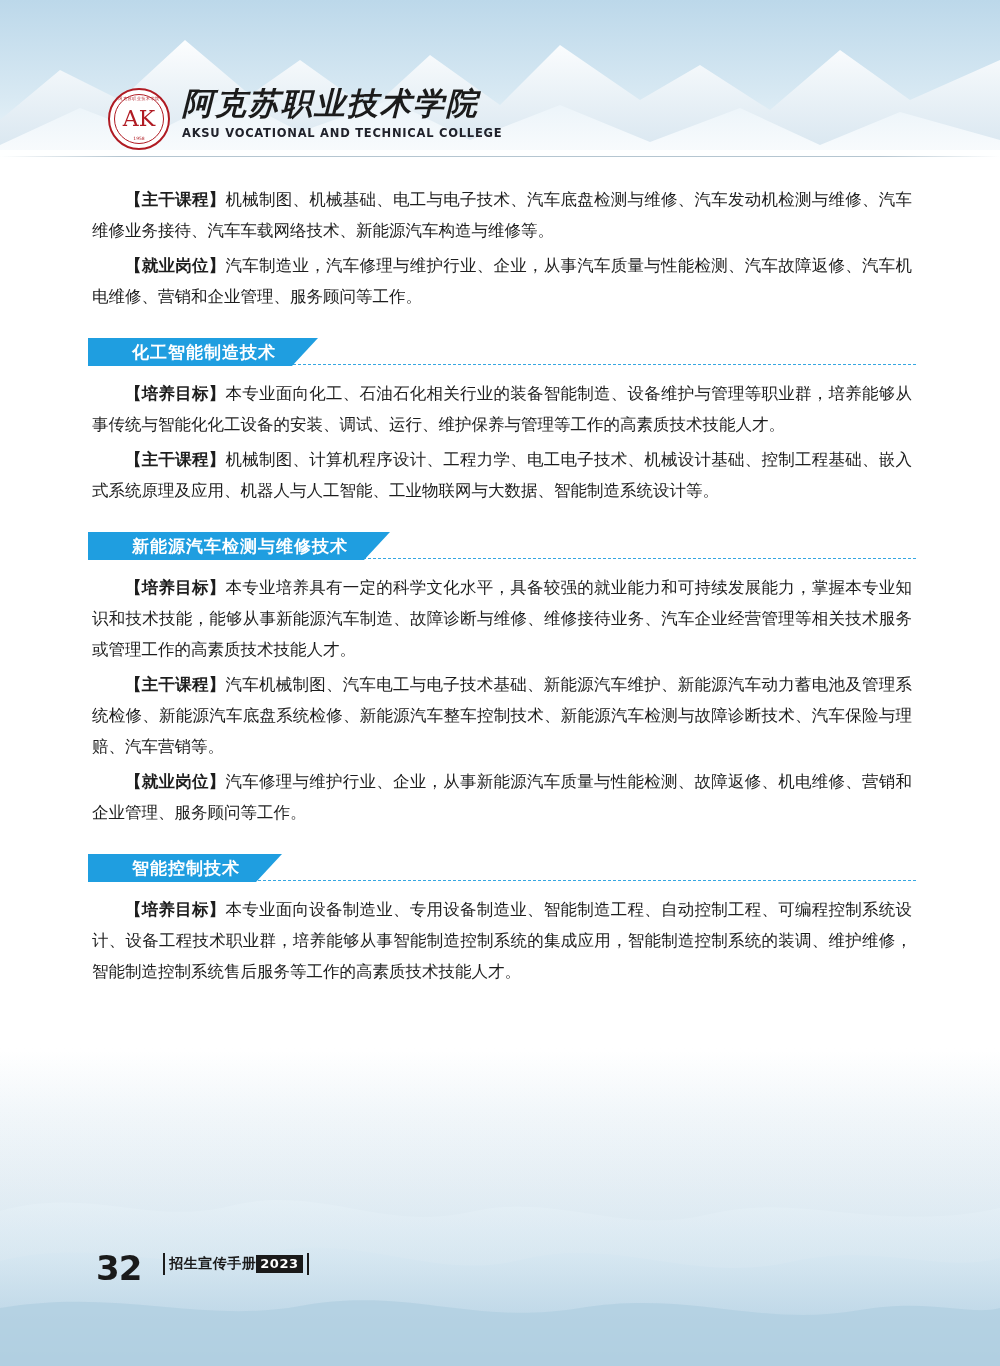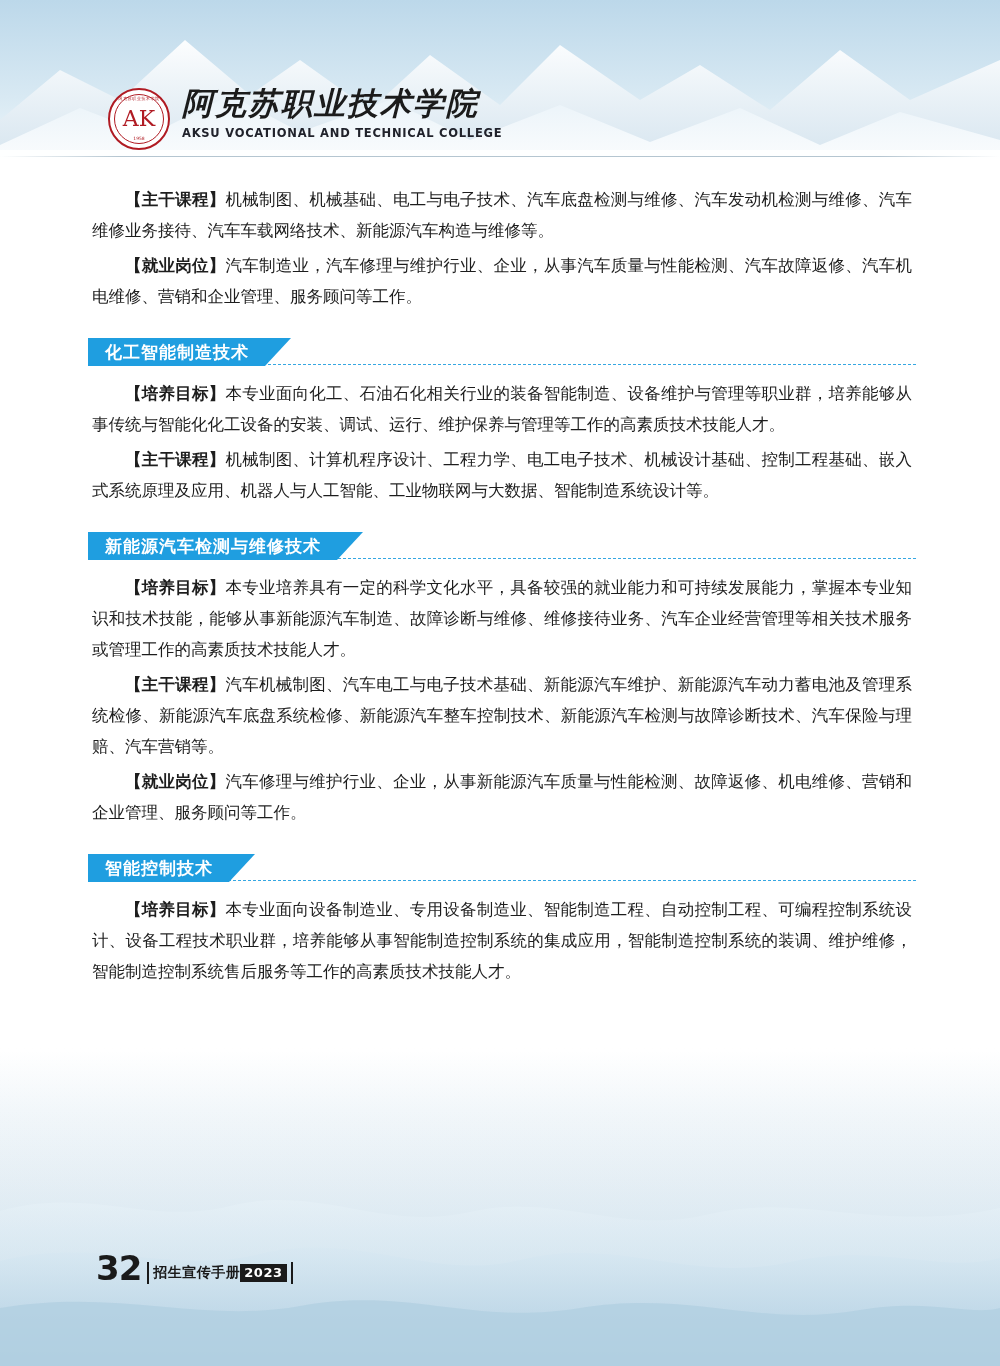--- a/index.html
+++ b/index.html
@@ -169,21 +169,21 @@
     margin-bottom: 10px;
   }
   .section-head .bar {
     position: absolute;
     left: 0;
     top: 0;
     height: 28px;
     background: #1f9ee0;
     display: flex;
     align-items: center;
-    padding: 0 42px 0 17px;
+    padding: 0 42px 0 44px;
     clip-path: polygon(0 0, 100% 0, calc(100% - 26px) 100%, 0 100%);
   }
   .section-head .bar .title {
     color: #ffffff;
     font-size: 17px;
     font-weight: bold;
     letter-spacing: 1px;
     white-space: nowrap;
   }
   .section-head .dash {
@@ -195,22 +195,23 @@
   }
 
   .block { margin-top: 6px; }
 
   
   .footer {
     position: absolute;
     left: 96px;
     bottom: 82px;
     display: flex;
-    align-items: flex-end;
+    align-items: flex-start;
     z-index: 7;
+    gap: 16px;
   }
   .footer .pagenum {
     font-size: 34px;
     font-weight: bold;
     color: #1a1a1a;
     font-family: "DejaVu Sans", "Liberation Sans", sans-serif;
     line-height: .9;
     letter-spacing: -1px;
   }
   .footer .bracket {

